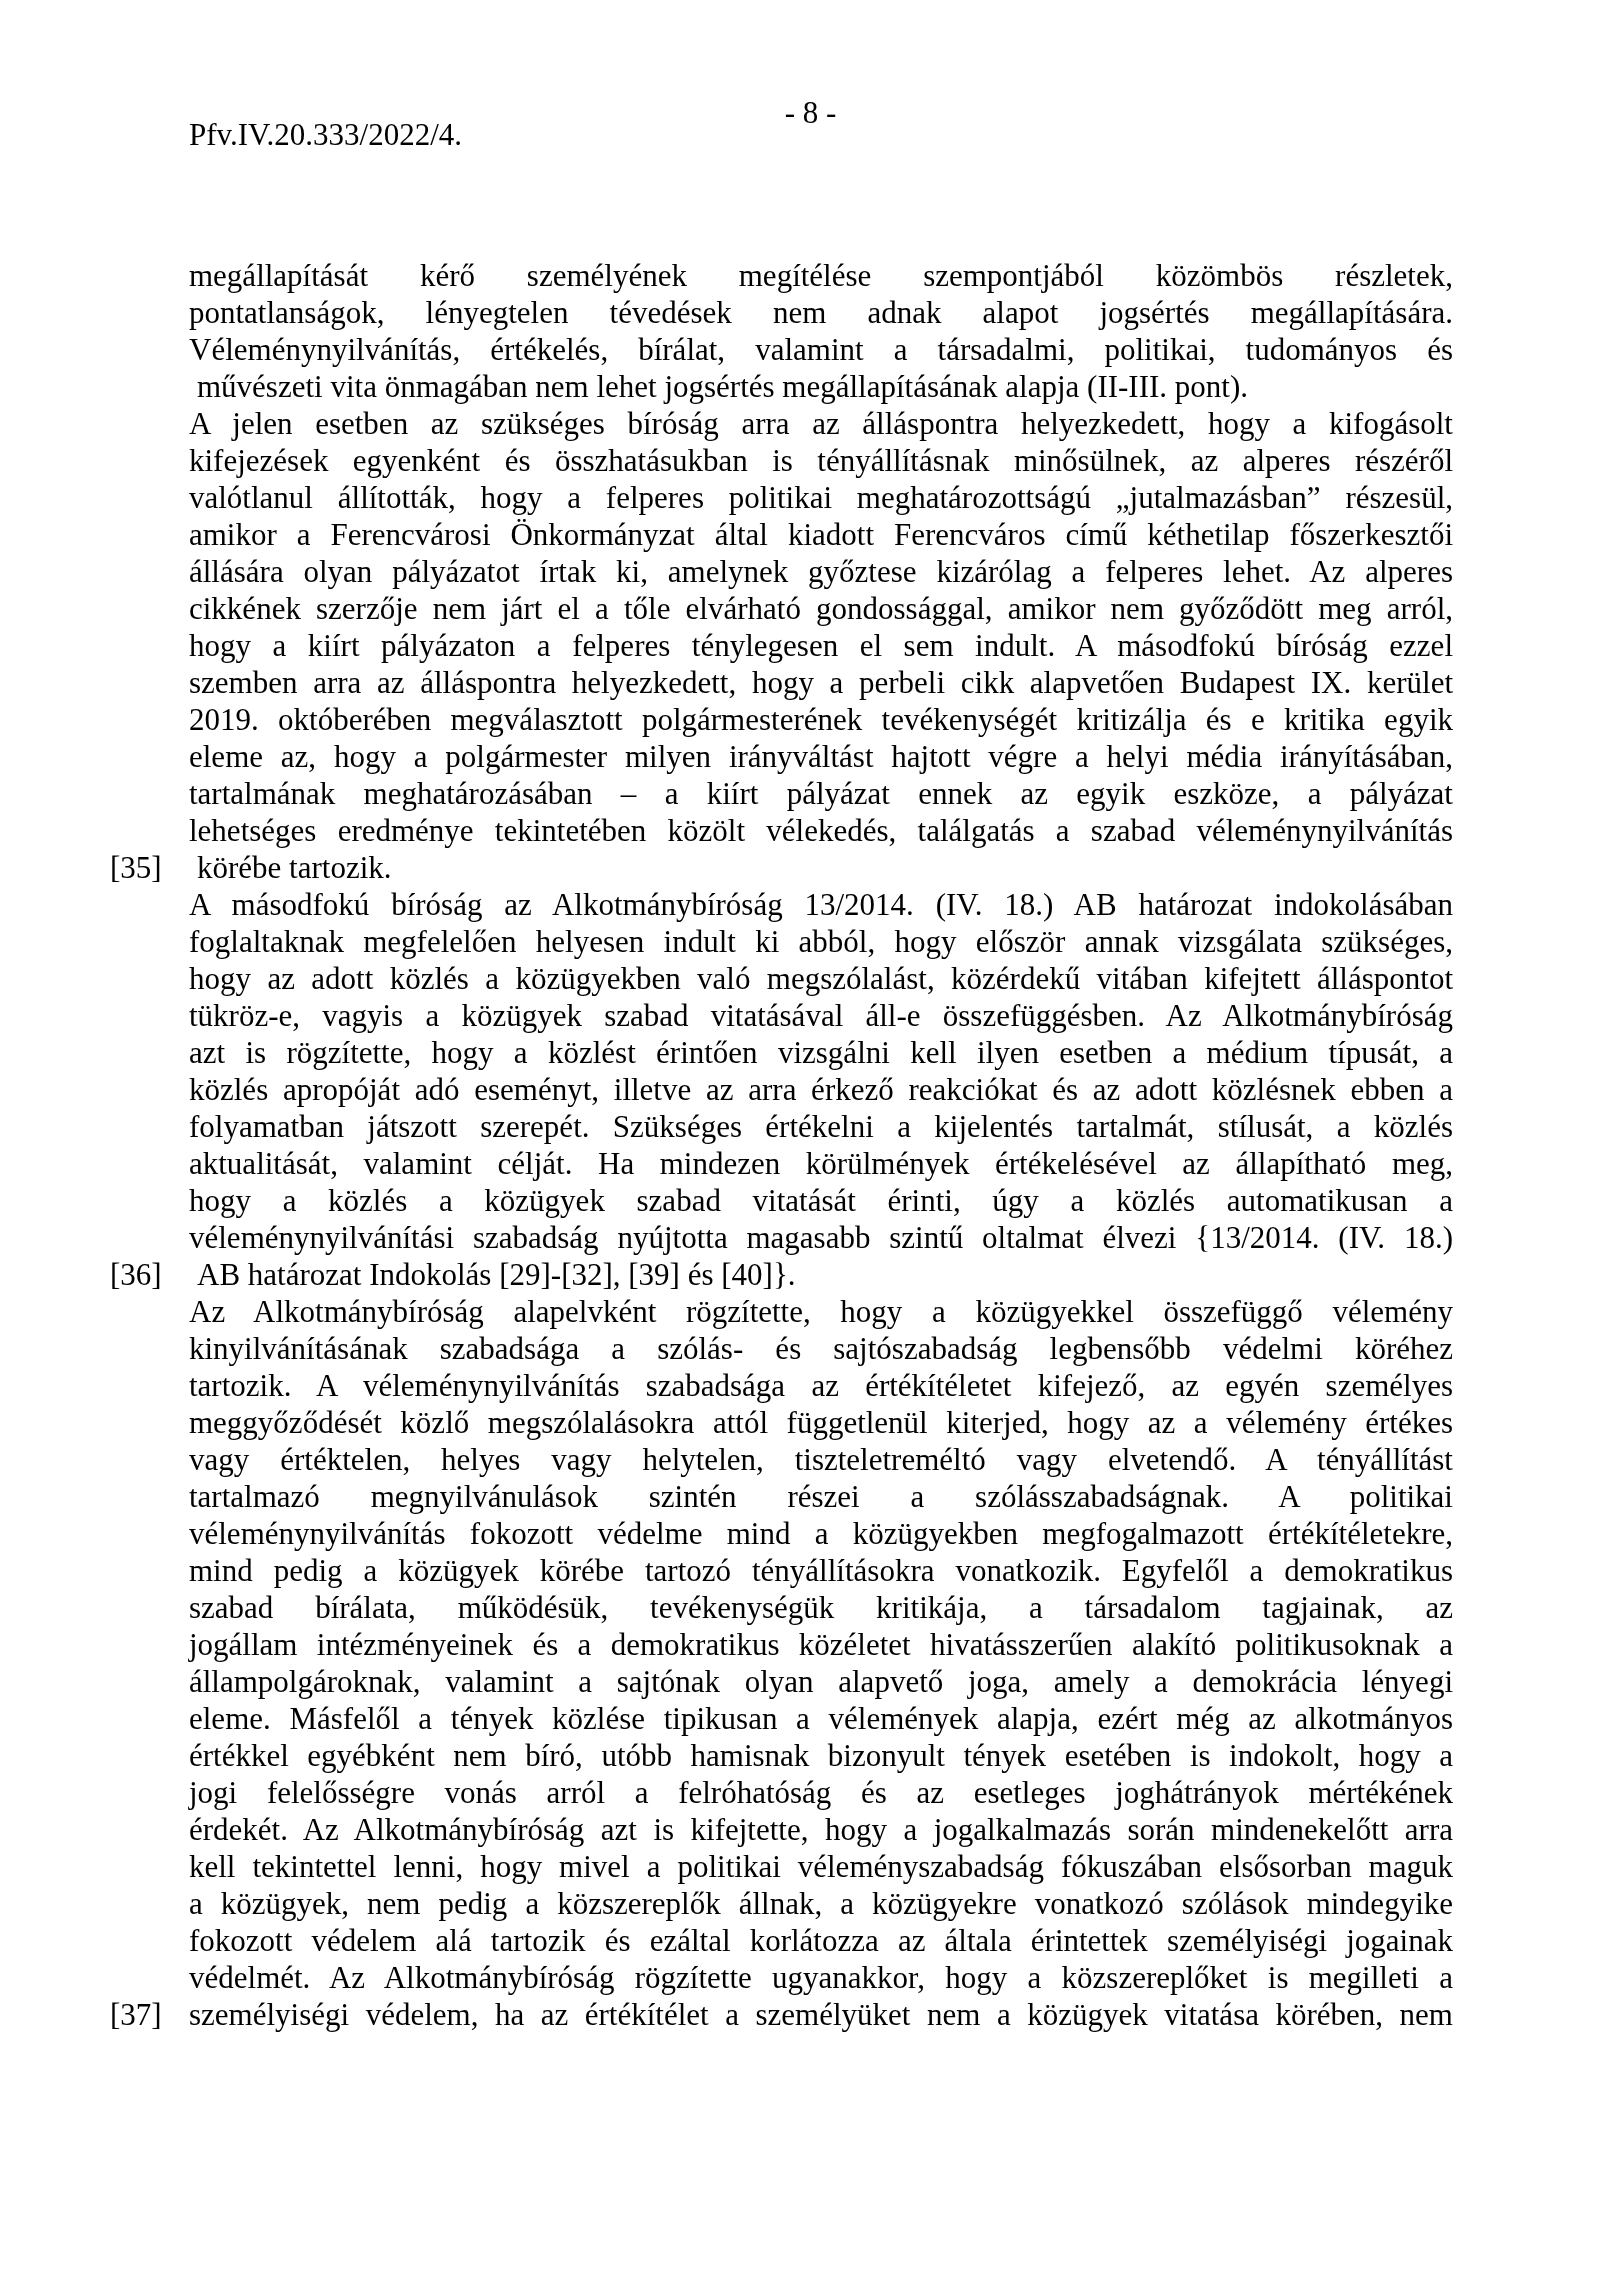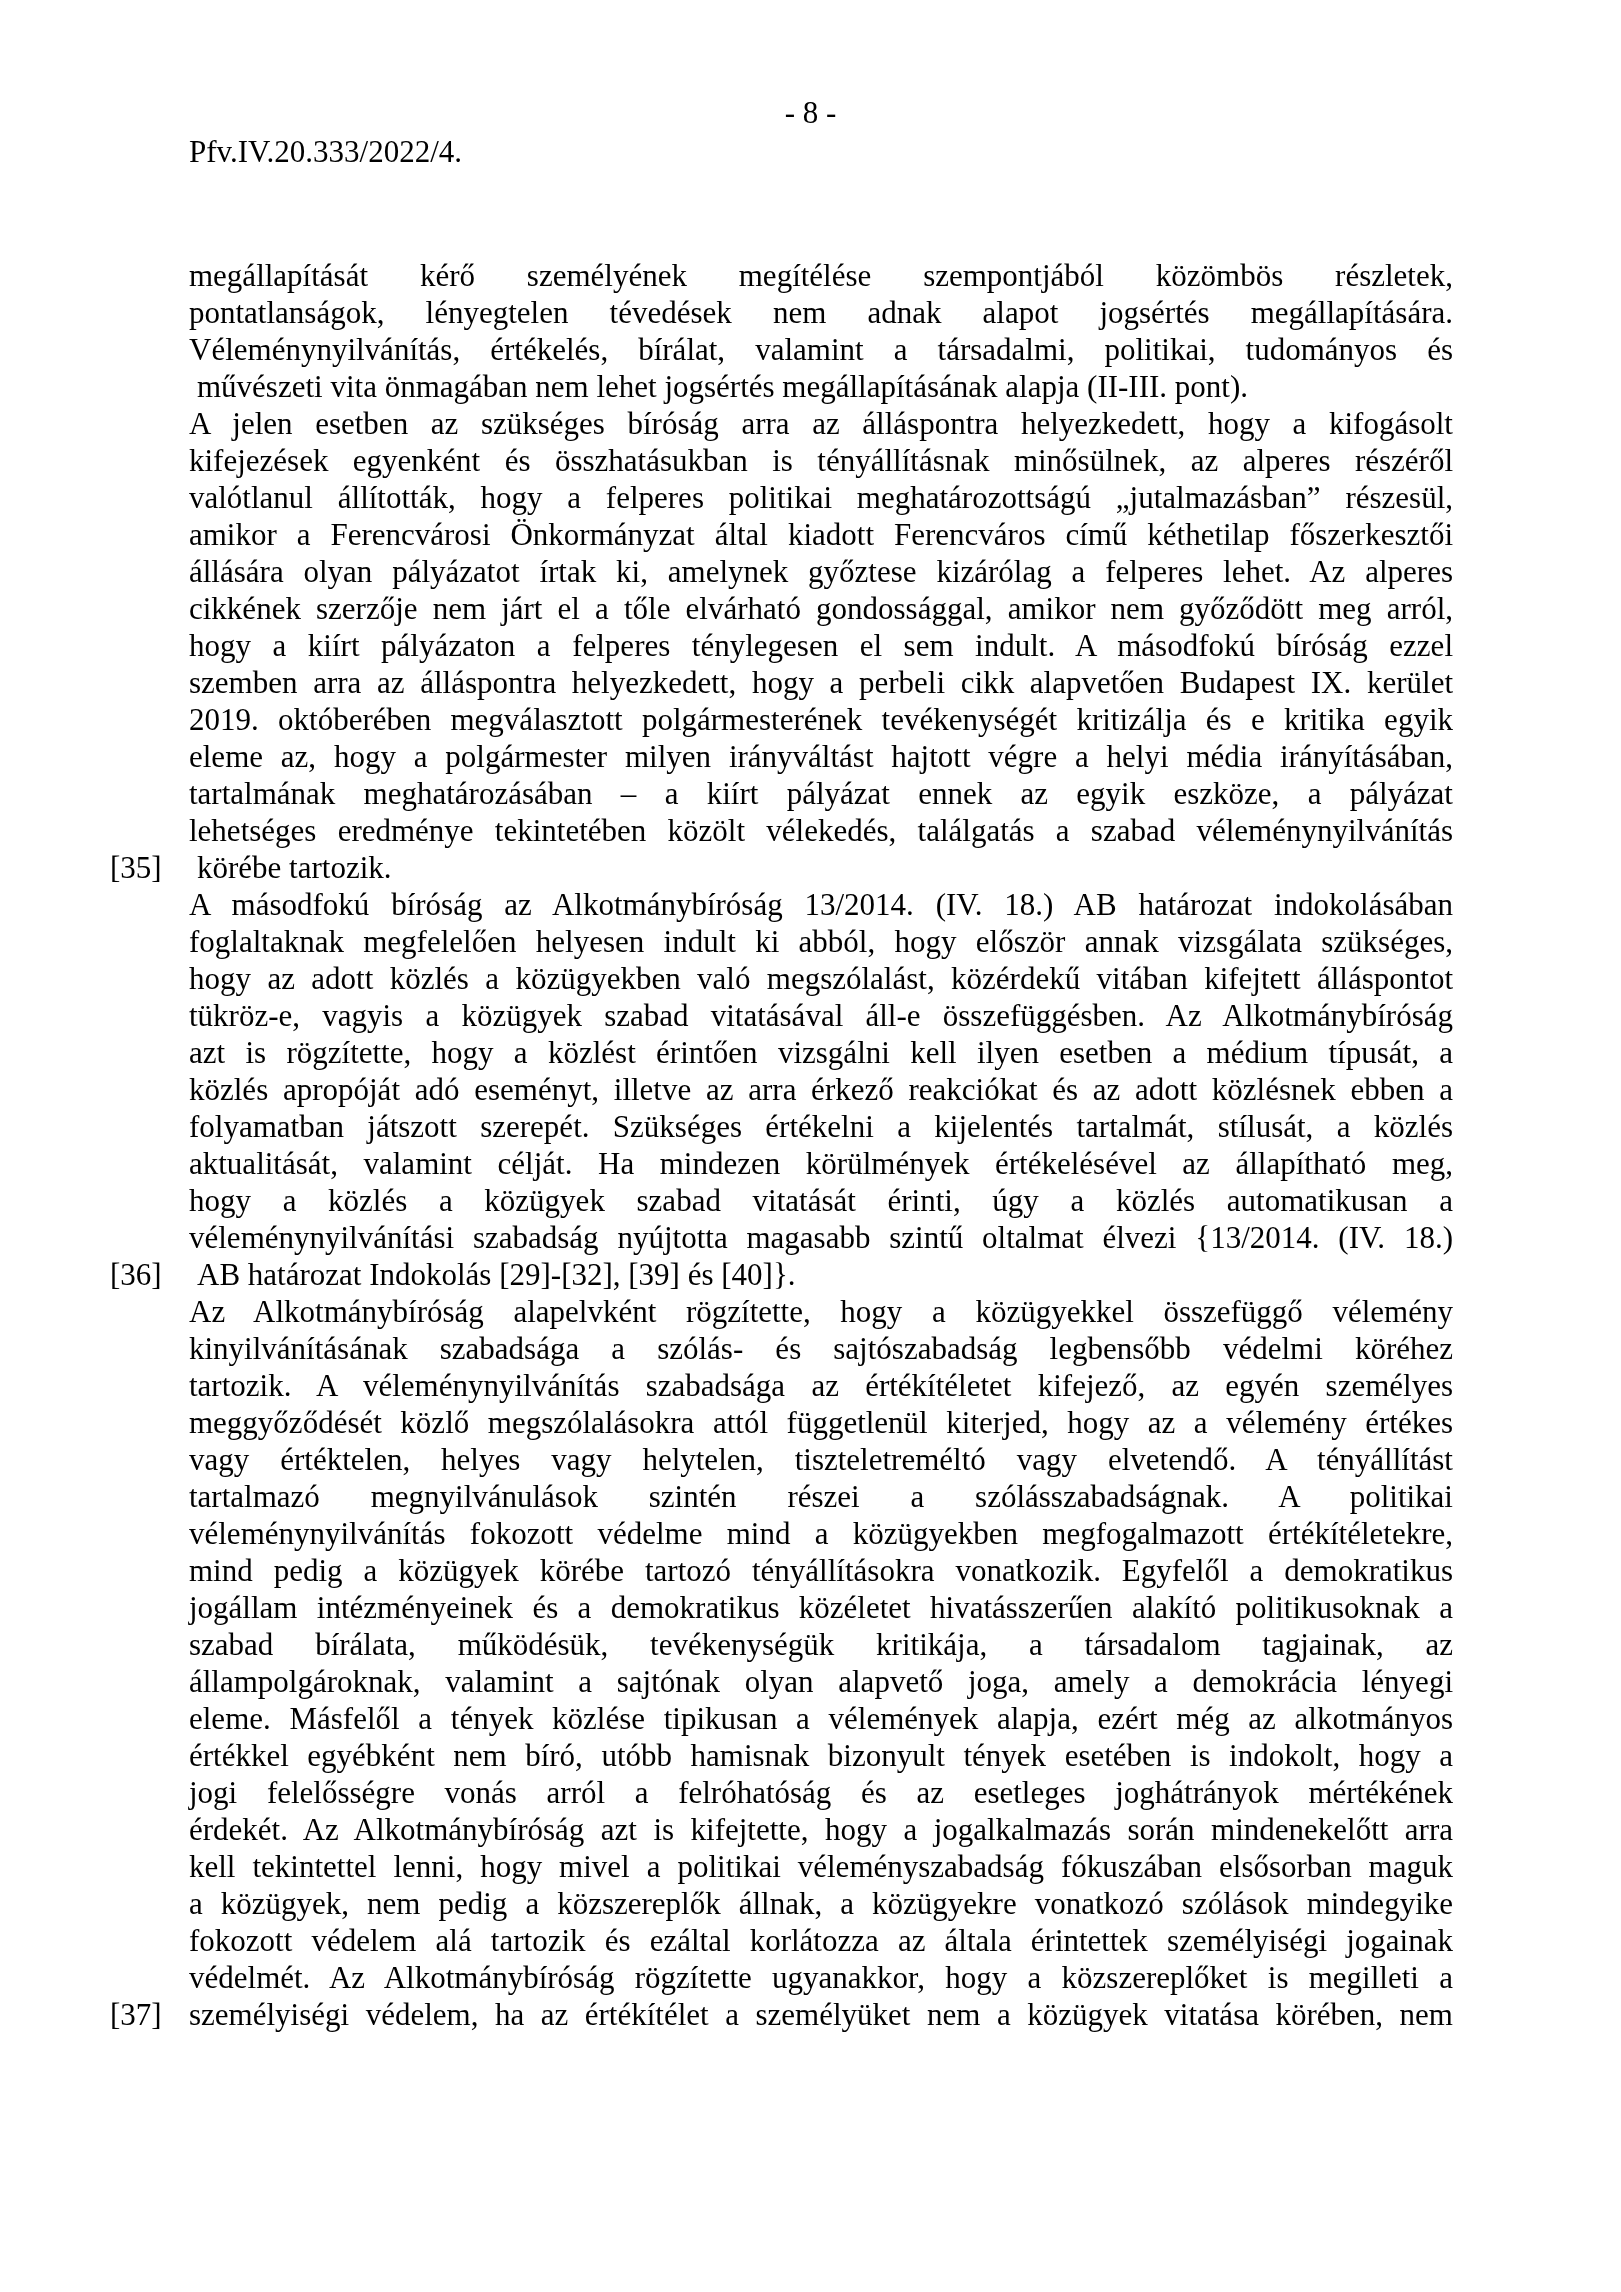--- a/index.html
+++ b/index.html
@@ -16,21 +16,21 @@
   .page-number {
     position: absolute;
     top: 94px;
     left: 0;
     width: 100%;
     text-align: center;
     line-height: 37px;
   }
   .case-number {
     position: absolute;
-    top: 133px;
+    top: 116px;
     left: 189px;
     line-height: 37px;
     white-space: nowrap;
   }
   .content {
     position: absolute;
     top: 257px;
     left: 110px;
     width: 1343px;
   }
@@ -106,22 +106,22 @@
         <div class="marker">[37]</div>
         <div class="lines">
           <div class="line">Az Alkotmánybíróság alapelvként rögzítette, hogy a közügyekkel összefüggő vélemény</div>
           <div class="line">kinyilvánításának szabadsága a szólás- és sajtószabadság legbensőbb védelmi köréhez</div>
           <div class="line">tartozik. A véleménynyilvánítás szabadsága az értékítéletet kifejező, az egyén személyes</div>
           <div class="line">meggyőződését közlő megszólalásokra attól függetlenül kiterjed, hogy az a vélemény értékes</div>
           <div class="line">vagy értéktelen, helyes vagy helytelen, tiszteletreméltó vagy elvetendő. A tényállítást</div>
           <div class="line">tartalmazó megnyilvánulások szintén részei a szólásszabadságnak. A politikai</div>
           <div class="line">véleménynyilvánítás fokozott védelme mind a közügyekben megfogalmazott értékítéletekre,</div>
           <div class="line">mind pedig a közügyek körébe tartozó tényállításokra vonatkozik. Egyfelől a demokratikus</div>
+          <div class="line">szabad bírálata, működésük, tevékenységük kritikája, a társadalom tagjainak, az</div>
           <div class="line">jogállam intézményeinek és a demokratikus közéletet hivatásszerűen alakító politikusoknak a</div>
-          <div class="line">szabad bírálata, működésük, tevékenységük kritikája, a társadalom tagjainak, az</div>
           <div class="line">állampolgároknak, valamint a sajtónak olyan alapvető joga, amely a demokrácia lényegi</div>
           <div class="line">eleme. Másfelől a tények közlése tipikusan a vélemények alapja, ezért még az alkotmányos</div>
           <div class="line">értékkel egyébként nem bíró, utóbb hamisnak bizonyult tények esetében is indokolt, hogy a</div>
           <div class="line">jogi felelősségre vonás arról a felróhatóság és az esetleges joghátrányok mértékének</div>
           <div class="line">érdekét. Az Alkotmánybíróság azt is kifejtette, hogy a jogalkalmazás során mindenekelőtt arra</div>
           <div class="line">kell tekintettel lenni, hogy mivel a politikai véleményszabadság fókuszában elsősorban maguk</div>
           <div class="line">a közügyek, nem pedig a közszereplők állnak, a közügyekre vonatkozó szólások mindegyike</div>
           <div class="line">fokozott védelem alá tartozik és ezáltal korlátozza az általa érintettek személyiségi jogainak</div>
           <div class="line">védelmét. Az Alkotmánybíróság rögzítette ugyanakkor, hogy a közszereplőket is megilleti a</div>
           <div class="line">személyiségi védelem, ha az értékítélet a személyüket nem a közügyek vitatása körében, nem</div>

